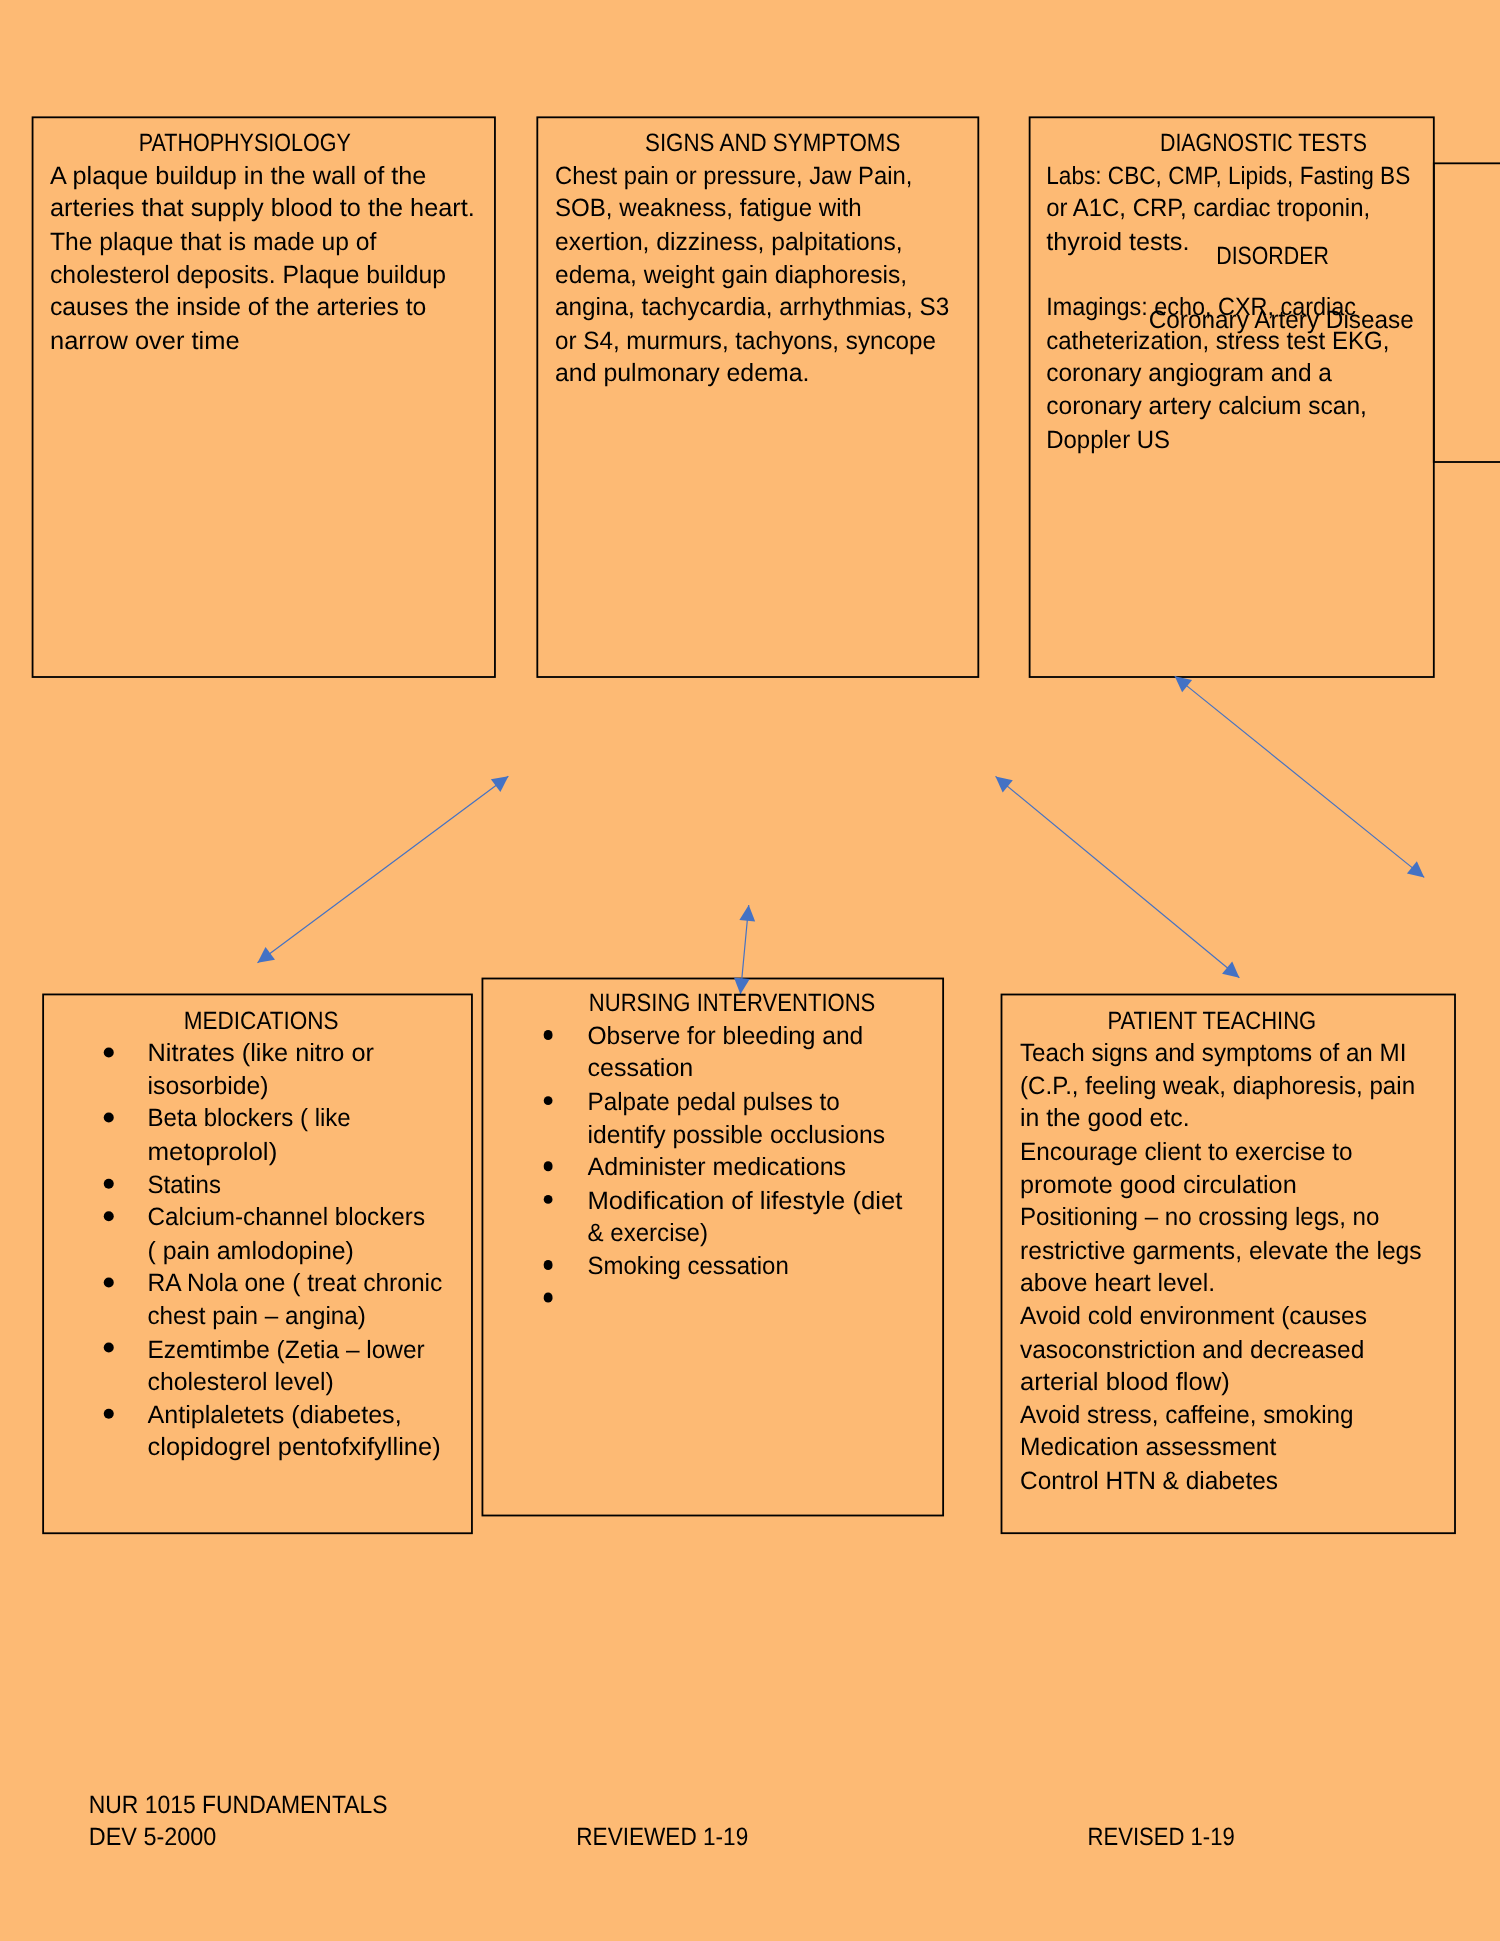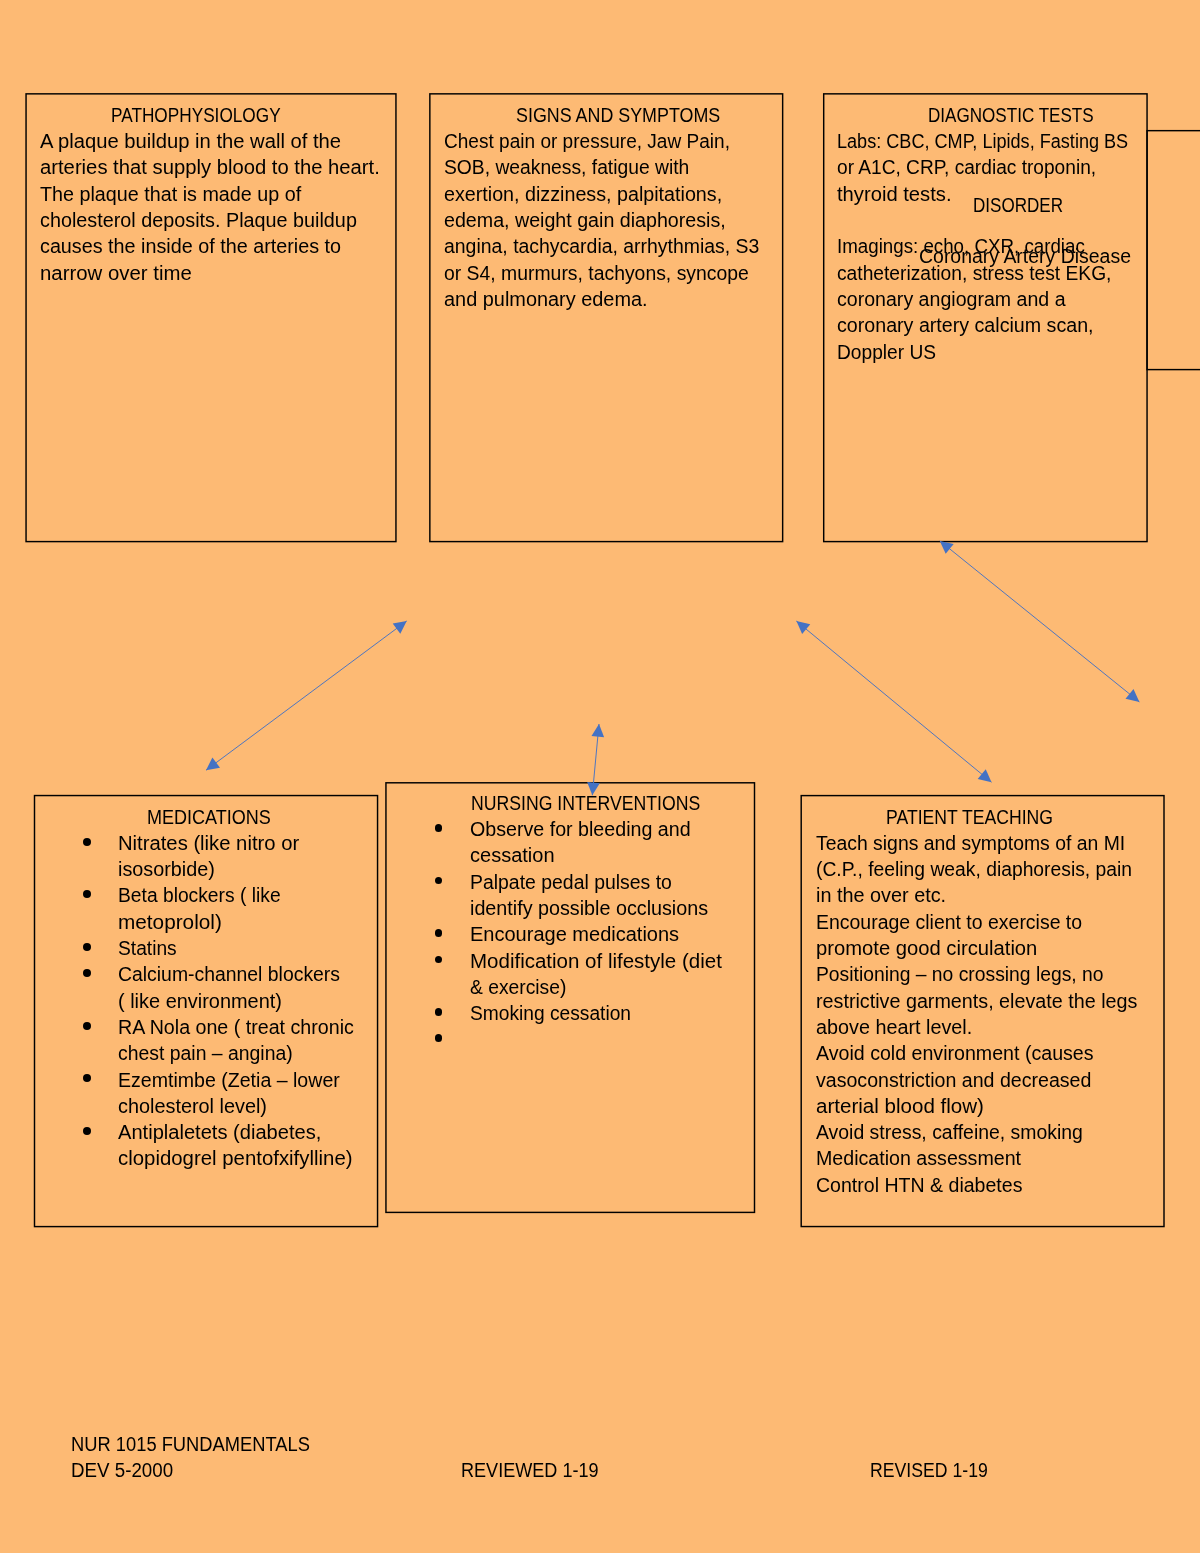--- a/index.html
+++ b/index.html
@@ -73,21 +73,21 @@
 <div class="ln" style="left:837.40px;top:180.72px;transform:scaleX(1.0101)">thyroid tests.</div>
 <div class="ln" style="left:837.40px;top:207.02px;transform:scaleX(1.0000)"></div>
 <div class="ln" style="left:837.40px;top:233.32px;transform:scaleX(0.9365)">Imagings: echo, CXR, cardiac</div>
 <div class="ln" style="left:837.40px;top:259.62px;transform:scaleX(0.9607)">catheterization, stress test EKG,</div>
 <div class="ln" style="left:837.40px;top:285.92px;transform:scaleX(0.9790)">coronary angiogram and a</div>
 <div class="ln" style="left:837.40px;top:312.22px;transform:scaleX(0.9821)">coronary artery calcium scan,</div>
 <div class="ln" style="left:837.40px;top:338.52px;transform:scaleX(0.9580)">Doppler US</div>
 <div class="ln" style="left:919.00px;top:242.52px;transform:scaleX(0.9731)">Coronary Artery Disease</div>
 <div class="ln" style="left:815.75px;top:829.82px;transform:scaleX(0.9691)">Teach signs and symptoms of an MI</div>
 <div class="ln" style="left:815.75px;top:856.12px;transform:scaleX(0.9647)">(C.P., feeling weak, diaphoresis, pain</div>
-<div class="ln" style="left:815.75px;top:882.42px;transform:scaleX(0.9919)">in the over etc.</div>
+<div class="ln" style="left:815.75px;top:882.42px;transform:scaleX(0.9919)">in the good etc.</div>
 <div class="ln" style="left:815.75px;top:908.72px;transform:scaleX(0.9730)">Encourage client to exercise to</div>
 <div class="ln" style="left:815.75px;top:935.02px;transform:scaleX(1.0107)">promote good circulation</div>
 <div class="ln" style="left:815.75px;top:961.32px;transform:scaleX(0.9649)">Positioning – no crossing legs, no</div>
 <div class="ln" style="left:815.75px;top:987.62px;transform:scaleX(0.9866)">restrictive garments, elevate the legs</div>
 <div class="ln" style="left:815.75px;top:1013.92px;transform:scaleX(0.9892)">above heart level.</div>
 <div class="ln" style="left:815.75px;top:1040.22px;transform:scaleX(0.9804)">Avoid cold environment (causes</div>
 <div class="ln" style="left:815.75px;top:1066.52px;transform:scaleX(0.9791)">vasoconstriction and decreased</div>
 <div class="ln" style="left:815.75px;top:1092.82px;transform:scaleX(1.0276)">arterial blood flow)</div>
 <div class="ln" style="left:815.75px;top:1119.12px;transform:scaleX(0.9706)">Avoid stress, caffeine, smoking</div>
 <div class="ln" style="left:815.75px;top:1145.42px;transform:scaleX(0.9812)">Medication assessment</div>
@@ -95,38 +95,38 @@
 <div class="dot" style="left:83.00px;top:837.50px;width:8.00px;height:8.00px"></div>
 <div class="ln" style="left:118.30px;top:829.82px;transform:scaleX(1.0123)">Nitrates (like nitro or</div>
 <div class="ln" style="left:118.30px;top:856.12px;transform:scaleX(0.9904)">isosorbide)</div>
 <div class="dot" style="left:83.00px;top:890.10px;width:8.00px;height:8.00px"></div>
 <div class="ln" style="left:118.30px;top:882.42px;transform:scaleX(0.9623)">Beta blockers ( like</div>
 <div class="ln" style="left:118.30px;top:908.72px;transform:scaleX(1.0378)">metoprolol)</div>
 <div class="dot" style="left:83.00px;top:942.70px;width:8.00px;height:8.00px"></div>
 <div class="ln" style="left:118.30px;top:935.02px;transform:scaleX(0.9604)">Statins</div>
 <div class="dot" style="left:83.00px;top:969.00px;width:8.00px;height:8.00px"></div>
 <div class="ln" style="left:118.30px;top:961.32px;transform:scaleX(0.9696)">Calcium-channel blockers</div>
-<div class="ln" style="left:118.30px;top:987.62px;transform:scaleX(0.9968)">( like environment)</div>
+<div class="ln" style="left:118.30px;top:987.62px;transform:scaleX(0.9968)">( pain amlodopine)</div>
 <div class="dot" style="left:83.00px;top:1021.60px;width:8.00px;height:8.00px"></div>
 <div class="ln" style="left:118.30px;top:1013.92px;transform:scaleX(0.9822)">RA Nola one ( treat chronic</div>
 <div class="ln" style="left:118.30px;top:1040.22px;transform:scaleX(0.9699)">chest pain – angina)</div>
 <div class="dot" style="left:83.00px;top:1074.20px;width:8.00px;height:8.00px"></div>
 <div class="ln" style="left:118.30px;top:1066.52px;transform:scaleX(0.9781)">Ezemtimbe (Zetia – lower</div>
 <div class="ln" style="left:118.30px;top:1092.82px;transform:scaleX(0.9927)">cholesterol level)</div>
 <div class="dot" style="left:83.00px;top:1126.80px;width:8.00px;height:8.00px"></div>
 <div class="ln" style="left:118.30px;top:1119.12px;transform:scaleX(1.0048)">Antiplaletets (diabetes,</div>
 <div class="ln" style="left:118.30px;top:1145.42px;transform:scaleX(1.0190)">clopidogrel pentofxifylline)</div>
 <div class="dot" style="left:434.50px;top:824.00px;width:7.60px;height:7.60px"></div>
 <div class="ln" style="left:470.40px;top:816.12px;transform:scaleX(0.9822)">Observe for bleeding and</div>
 <div class="ln" style="left:470.40px;top:842.42px;transform:scaleX(1.0012)">cessation</div>
 <div class="dot" style="left:434.50px;top:876.60px;width:7.60px;height:7.60px"></div>
 <div class="ln" style="left:470.40px;top:868.72px;transform:scaleX(0.9708)">Palpate pedal pulses to</div>
 <div class="ln" style="left:470.40px;top:895.02px;transform:scaleX(0.9869)">identify possible occlusions</div>
 <div class="dot" style="left:434.50px;top:929.20px;width:7.60px;height:7.60px"></div>
-<div class="ln" style="left:470.40px;top:921.32px;transform:scaleX(1.0005)">Encourage medications</div>
+<div class="ln" style="left:470.40px;top:921.32px;transform:scaleX(1.0005)">Administer medications</div>
 <div class="dot" style="left:434.50px;top:955.50px;width:7.60px;height:7.60px"></div>
 <div class="ln" style="left:470.40px;top:947.62px;transform:scaleX(1.0251)">Modification of lifestyle (diet</div>
 <div class="ln" style="left:470.40px;top:973.92px;transform:scaleX(0.9636)">&amp; exercise)</div>
 <div class="dot" style="left:434.50px;top:1008.10px;width:7.60px;height:7.60px"></div>
 <div class="ln" style="left:470.40px;top:1000.22px;transform:scaleX(0.9593)">Smoking cessation</div>
 <div class="dot" style="left:434.50px;top:1034.40px;width:7.60px;height:7.60px"></div>
 <div class="ln" style="left:470.40px;top:1026.52px;transform:scaleX(1.0000)"></div>
 <div class="ln" style="left:70.55px;top:1431.17px;transform:scaleX(0.9164)">NUR 1015 FUNDAMENTALS</div>
 <div class="ln" style="left:70.55px;top:1456.62px;transform:scaleX(0.9368)">DEV 5-2000</div>
 <div class="ln" style="left:460.50px;top:1456.62px;transform:scaleX(0.9035)">REVIEWED 1-19</div>

